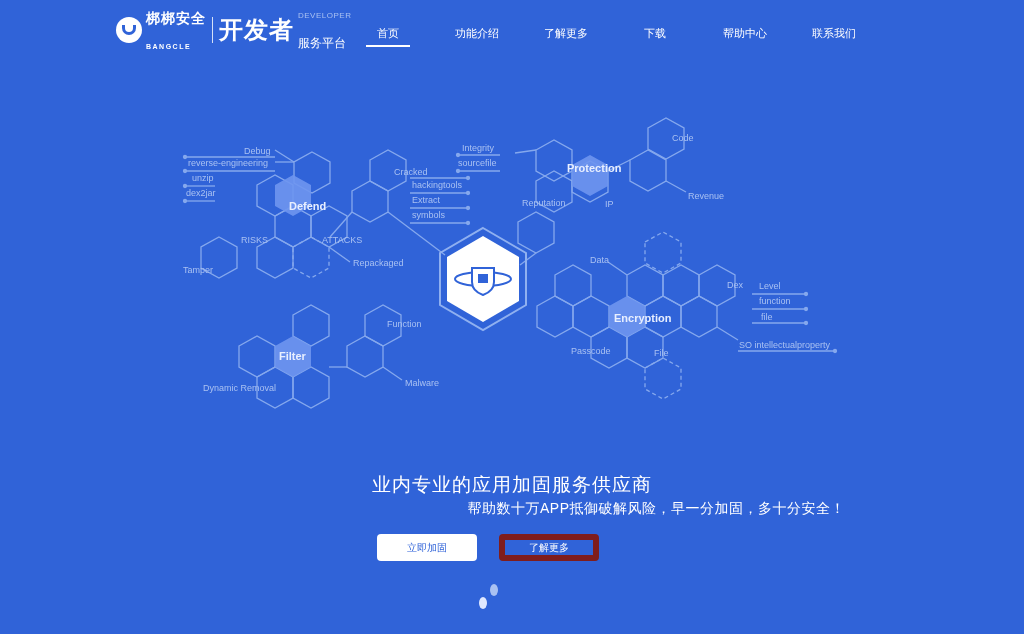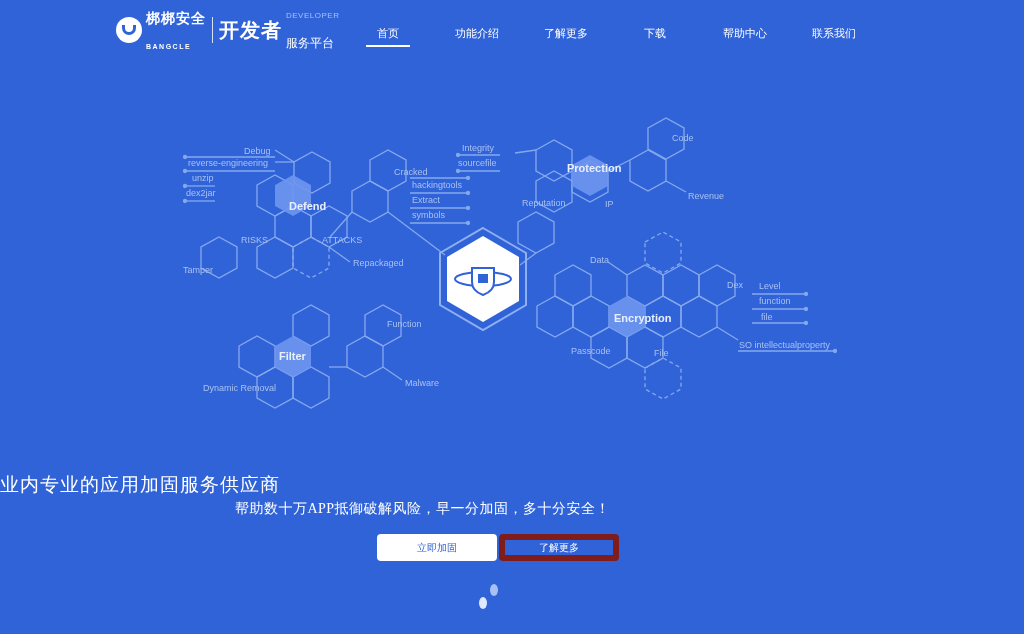--- a/index.html
+++ b/index.html
@@ -5,31 +5,31 @@
   html,body{margin:0;padding:0;}
   body{width:1024px;height:634px;background:#3063d8;overflow:hidden;position:relative;font-family:"Liberation Sans","DejaVu Sans",sans-serif;color:#fff;}
   .header{position:absolute;left:0;top:0;width:1024px;height:64px;}
   .logo{position:absolute;left:116px;top:14px;height:32px;display:flex;align-items:center;}
   .logo-mark{width:26px;height:26px;border-radius:50%;background:#fff;position:relative;}
   .logo-mark::after{content:"";position:absolute;left:6px;top:8px;width:14px;height:10px;border:3px solid #3063d8;border-top:none;border-radius:0 0 7px 7px;box-sizing:border-box;}
   .logo-cn{margin-left:4px;display:flex;flex-direction:column;line-height:1;gap:16px;}
   .logo-cn .a{font-size:14px;font-weight:bold;letter-spacing:1px;}
   .logo-cn .b{font-size:7px;letter-spacing:1.5px;margin-top:2px;font-weight:bold;}
   .logo-sep{width:1px;height:26px;background:#fff;margin:0 6px;opacity:.8;}
-  .logo-dev{font-size:20px;font-weight:bold;letter-spacing:1px;}
+  .logo-dev{font-size:24px;font-weight:bold;letter-spacing:1px;}
   .logo-sub{margin-left:4px;display:flex;flex-direction:column;line-height:1;justify-content:space-between;}
   .logo-sub .en{font-size:8px;color:#a9c1f2;letter-spacing:.5px;}
   .logo-sub .cn{font-size:12px;margin-top:17px;}
   .nav{position:absolute;top:26px;left:0;}
   .nav-item{position:absolute;font-size:11px;color:#fff;white-space:nowrap;transform:translateX(-50%);cursor:pointer;}
   .nav-item.active::after{content:"";position:absolute;left:50%;transform:translateX(-50%);top:19px;width:44px;height:2px;background:#fff;}
   svg.diagram{position:absolute;left:0;top:0;}
-  .hero-title{position:absolute;top:472px;left:0;width:1024px;font-size:19px;letter-spacing:1px;}
-  .hero-sub{position:absolute;top:500px;left:0;width:845px;text-align:center;font-size:14px;letter-spacing:.5px;font-family:Liberation Serif, serif;}
-  .btn{position:absolute;top:534px;width:120px;height:27px;border-radius:4px;box-sizing:border-box;font-size:10px;display:flex;align-items:center;justify-content:center;cursor:pointer;}
+  .hero-title{position:absolute;top:472px;left:0;width:1024px;text-align:center;font-size:19px;letter-spacing:1px;}
+  .hero-sub{position:absolute;top:500px;left:0;width:845px;text-align:right;font-size:14px;letter-spacing:.5px;}
+  .btn{position:absolute;top:534px;width:100px;height:27px;border-radius:4px;box-sizing:border-box;font-size:10px;display:flex;align-items:center;justify-content:center;cursor:pointer;}
   .btn-primary{left:377px;background:#fff;color:#3063d8;}
   .btn-outline{left:499px;border:6px solid #7f1d1d;color:#fff;}
   .feet{position:absolute;left:475px;top:583px;}
 </style>
 </head>
 <body>
 
 <div class="header">
   <div class="logo">
     <div class="logo-mark"></div>

